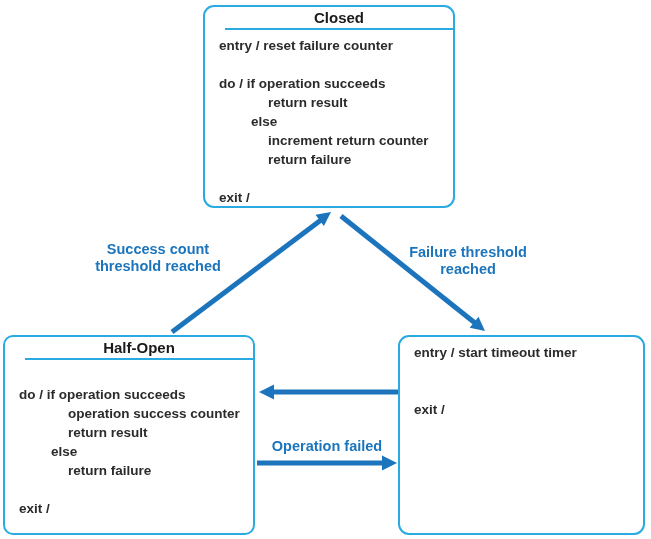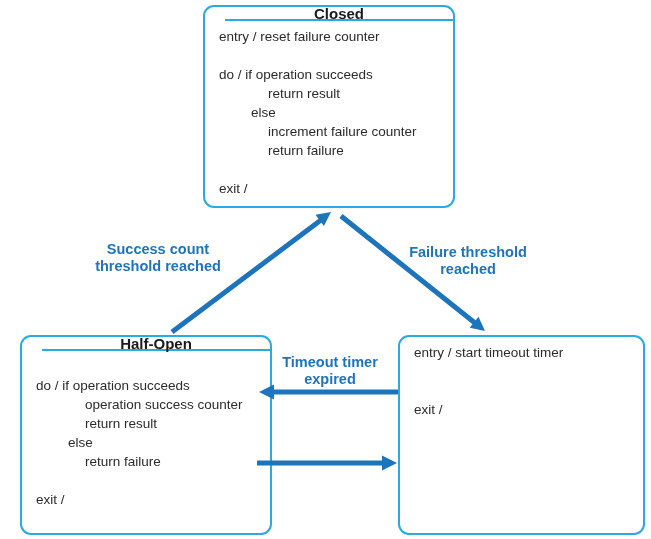--- a/index.html
+++ b/index.html
@@ -14,35 +14,35 @@
   .canvas{
     position:relative;width:651px;height:539px;background:var(--background);
     font-family:"Liberation Sans", sans-serif;overflow:hidden;
   }
   .state-box{
     position:absolute;box-sizing:border-box;
     border:2.5px solid var(--box-border);
     border-radius:11px;background:#fff;
   }
   .state-header{
-    box-sizing:border-box;height:14px;
+    box-sizing:border-box;height:23px;
     border-bottom:2.5px solid var(--box-border);
     display:flex;align-items:center;justify-content:center;
     font-size:15px;font-weight:bold;color:var(--title-text);margin-left:20px;
   }
   .state-body{
     padding:6px 8px 0 14px;
     font-size:13.5px;color:var(--body-text);line-height:19px;
   }
-  .line{white-space:nowrap;}
+  .line{white-space:nowrap;font-weight:bold;}
   .ind1{padding-left:32px;}
   .ind2{padding-left:49px;}
   .blank{height:19px;}
   .box-closed{left:203px;top:5px;width:252px;height:203px;}
-  .box-half-open{left:20px;top:335px;width:252px;height:200px;}
+  .box-half-open{left:3px;top:335px;width:252px;height:200px;border-radius:10px;}
   .box-open{left:398px;top:335px;width:247px;height:200px;}
   .arrow-layer{position:absolute;left:0;top:0;width:651px;height:539px;pointer-events:none;}
   .arrow-line{stroke:var(--arrow);stroke-width:5;fill:none;}
   .arrow-head{fill:var(--arrow);stroke:none;}
   .transition-label{
     position:absolute;text-align:center;
     font-size:14.5px;font-weight:bold;color:var(--label-text);
     line-height:17px;
   }
   .label-success{left:63px;top:241px;width:190px;}
@@ -56,21 +56,21 @@
 <div class="canvas">
 
   <div class="state-box box-closed">
     <div class="state-header">Closed</div>
     <div class="state-body">
       <div class="line">entry / reset failure counter</div>
       <div class="blank"></div>
       <div class="line">do / if operation succeeds</div>
       <div class="line ind2">return result</div>
       <div class="line ind1">else</div>
-      <div class="line ind2">increment failure counter</div>
+      <div class="line ind2">increment return counter</div>
       <div class="line ind2">return failure</div>
       <div class="blank"></div>
       <div class="line">exit /</div>
     </div>
   </div>
 
   <div class="state-box box-half-open">
     <div class="state-header">Half-Open</div>
     <div class="state-body">
       <div class="blank"></div>
@@ -117,18 +117,17 @@
   </svg>
 
   <div class="transition-label label-success">
     <div>Success count</div>
     <div>threshold reached</div>
   </div>
   <div class="transition-label label-failure">
     <div>Failure threshold</div>
     <div>reached</div>
   </div>
-  <div class="transition-label label-timeout">
-    <div>Timeout timer</div>
-    <div>expired</div>
+  <div class="transition-label label-operation">
+    <div>Operation failed</div>
   </div>
 
 </div>
 
 </body></html>

